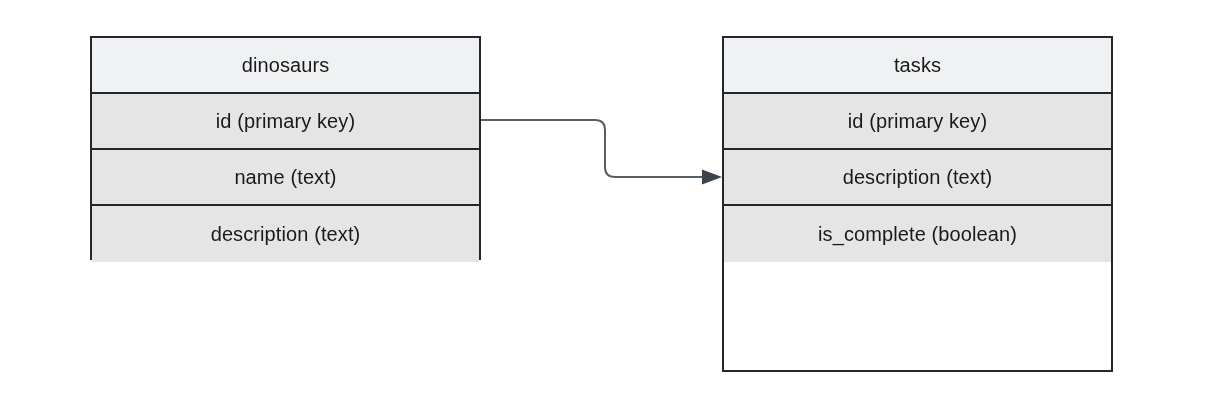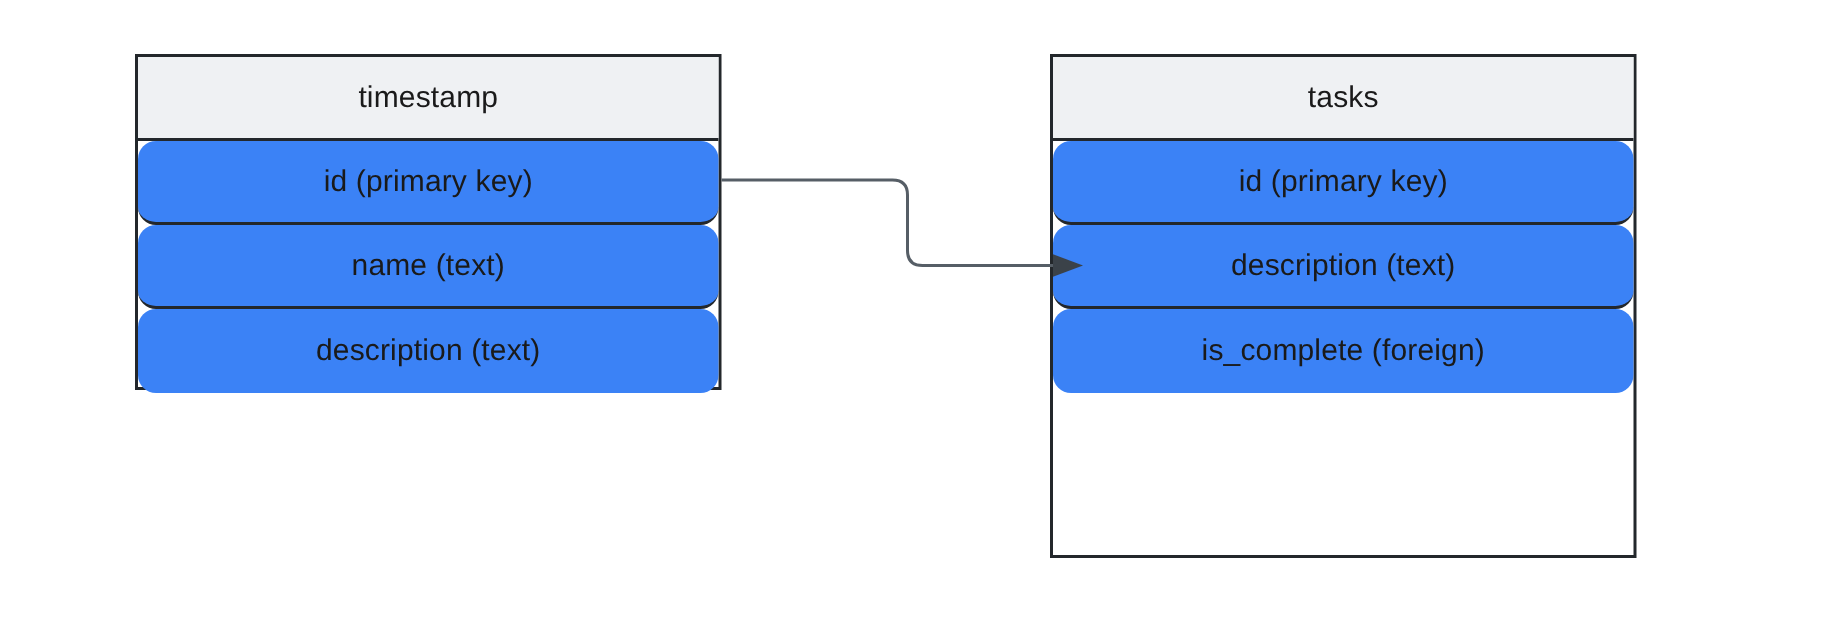--- a/index.html
+++ b/index.html
@@ -27,21 +27,21 @@
     border: 2px solid #23272b;
     background: #ffffff;
   }
   #entity-dinosaurs {
     left: 90px;
     top: 36px;
     width: 391px;
     height: 224px;
   }
   #entity-tasks {
-    left: 700px;
+    left: 722px;
     top: 36px;
     width: 391px;
     height: 336px;
   }
 
   .entity-header,
   .entity-field {
     box-sizing: border-box;
     height: 56px;
     display: flex;
@@ -51,23 +51,22 @@
     line-height: 1;
     color: #1a1a1a;
     letter-spacing: 0.1px;
     white-space: nowrap;
   }
   .entity-header {
     background: #eff1f3;
     border-bottom: 2px solid #23272b;
   }
   .entity-field {
-    background: #3b82f6;
+    background: #e5e5e5;
     border-bottom: 2px solid #23272b;
-    border-radius: 12px;
   }
   .entity-field:last-child {
     border-bottom: none;
   }
 
   
   #relationship-layer {
     position: absolute;
     left: 0;
     top: 0;
@@ -87,31 +86,31 @@
     fill: #3b4249;
     stroke: none;
   }
 </style>
 </head>
 <body>
 
 <div id="canvas">
 
   <div class="entity" id="entity-dinosaurs">
-    <div class="entity-header">timestamp</div>
+    <div class="entity-header">dinosaurs</div>
     <div class="entity-field">id (primary key)</div>
     <div class="entity-field">name (text)</div>
     <div class="entity-field">description (text)</div>
   </div>
 
   <div class="entity" id="entity-tasks">
     <div class="entity-header">tasks</div>
     <div class="entity-field">id (primary key)</div>
     <div class="entity-field">description (text)</div>
-    <div class="entity-field">is_complete (foreign)</div>
+    <div class="entity-field">is_complete (boolean)</div>
   </div>
 
   <svg id="relationship-layer" viewBox="0 0 1226 413">
     <path class="rel-line" d="M 481 120 L 595 120 Q 605 120 605 130 L 605 167 Q 605 177 615 177 L 706 177"></path>
     <polygon class="rel-arrowhead" points="722,177 702,169.5 702,184.5"></polygon>
   </svg>
 
 </div>
 
 </body></html>

